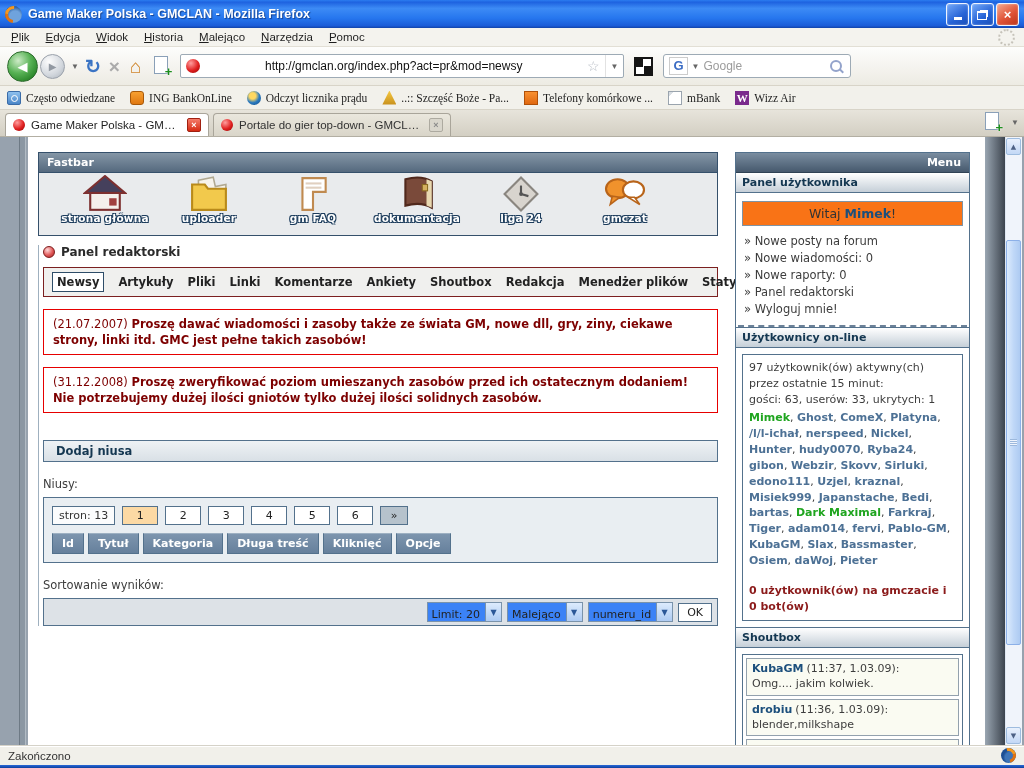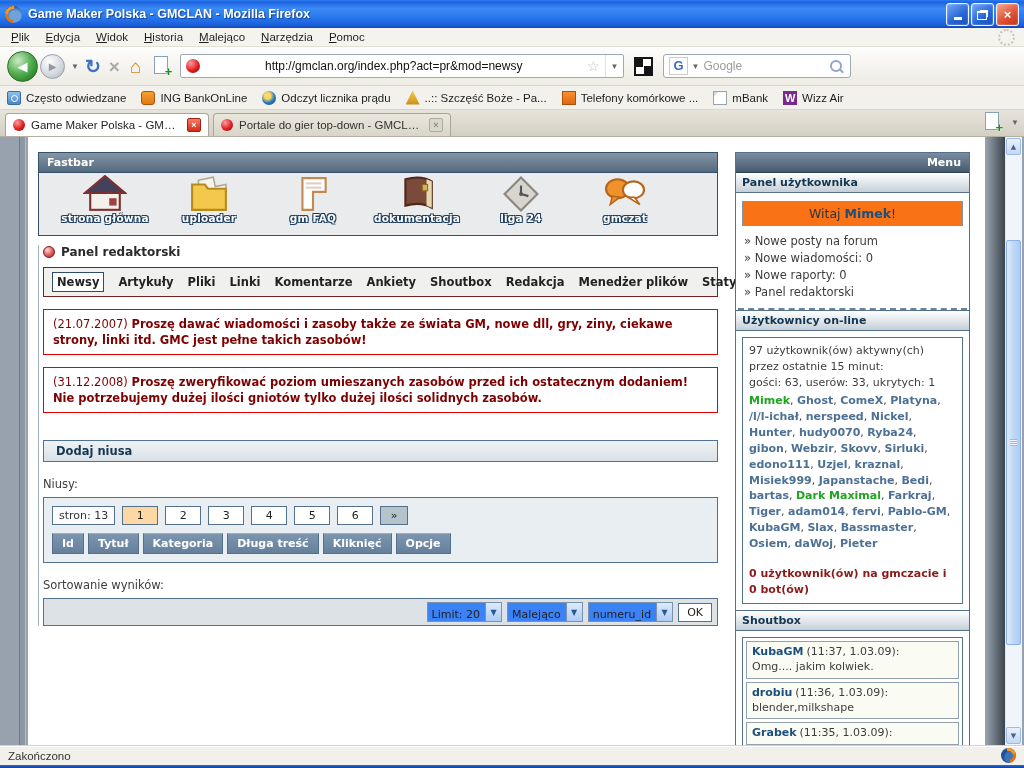--- a/index.html
+++ b/index.html
@@ -226,21 +226,21 @@
   <span class="grid-icon"></span>
   <span class="searchbox">
     <span class="g-icon">G</span>
     <span class="tiny-caret">▼</span>
     <span class="search-text">Google</span>
     <span class="lens-icon"></span>
   </span>
 </div>
 
 <div class="bookmarksbar">
-  <span style="display:flex;gap:15px;align-items:center;">
+  <span style="display:flex;gap:15px;align-items:center;font-family:Liberation Serif, serif;">
 
       <span class="bm">
         <span class="bm-icon" data-icon="folder-search-icon"></span>
         <span class="bm-label">Często odwiedzane</span>
       </span>
 
       <span class="bm">
         <span class="bm-icon" data-icon="ing-icon"></span>
         <span class="bm-label">ING BankOnLine</span>
       </span>
@@ -426,20 +426,21 @@
         <div class="sb-header">Panel użytkownika</div>
         <div class="welcome-box">
           <span>Witaj </span><span class="uname">Mimek</span><span>!</span>
         </div>
         <div>
 
         <div class="sb-link">Nowe posty na forum</div>
             <div class="sb-link">Nowe wiadomości: 0</div>
             <div class="sb-link">Nowe raporty: 0</div>
             <div class="sb-link">Panel redaktorski</div>
+            <div class="sb-link">Wyloguj mnie!</div>
           </div>
         <div class="dashed-sep"></div>
 
         <div class="sb-header">Użytkownicy on-line</div>
         <div class="online-box">
           <div>97 użytkownik(ów) aktywny(ch) przez ostatnie 15 minut:</div>
           <div>gości: 63, userów: 33, ukrytych: 1</div>
           <div class="users">
             
           <span class="user-name green">Mimek</span><span class="user-name">Ghost</span><span class="user-name">ComeX</span><span class="user-name">Platyna</span><span class="user-name">/l/l-ichał</span><span class="user-name">nerspeed</span><span class="user-name">Nickel</span><span class="user-name">Hunter</span><span class="user-name">hudy0070</span><span class="user-name">Ryba24</span><span class="user-name">gibon</span><span class="user-name">Webzir</span><span class="user-name">Skovv</span><span class="user-name">Sirluki</span><span class="user-name">edono111</span><span class="user-name">Uzjel</span><span class="user-name">kraznal</span><span class="user-name">Misiek999</span><span class="user-name">Japanstache</span><span class="user-name">Bedi</span><span class="user-name">bartas</span><span class="user-name green">Dark Maximal</span><span class="user-name">Farkraj</span><span class="user-name">Tiger</span><span class="user-name">adam014</span><span class="user-name">fervi</span><span class="user-name">Pablo-GM</span><span class="user-name">KubaGM</span><span class="user-name">Slax</span><span class="user-name">Bassmaster</span><span class="user-name">Osiem</span><span class="user-name">daWoj</span><span class="user-name">Pieter</span></div>

